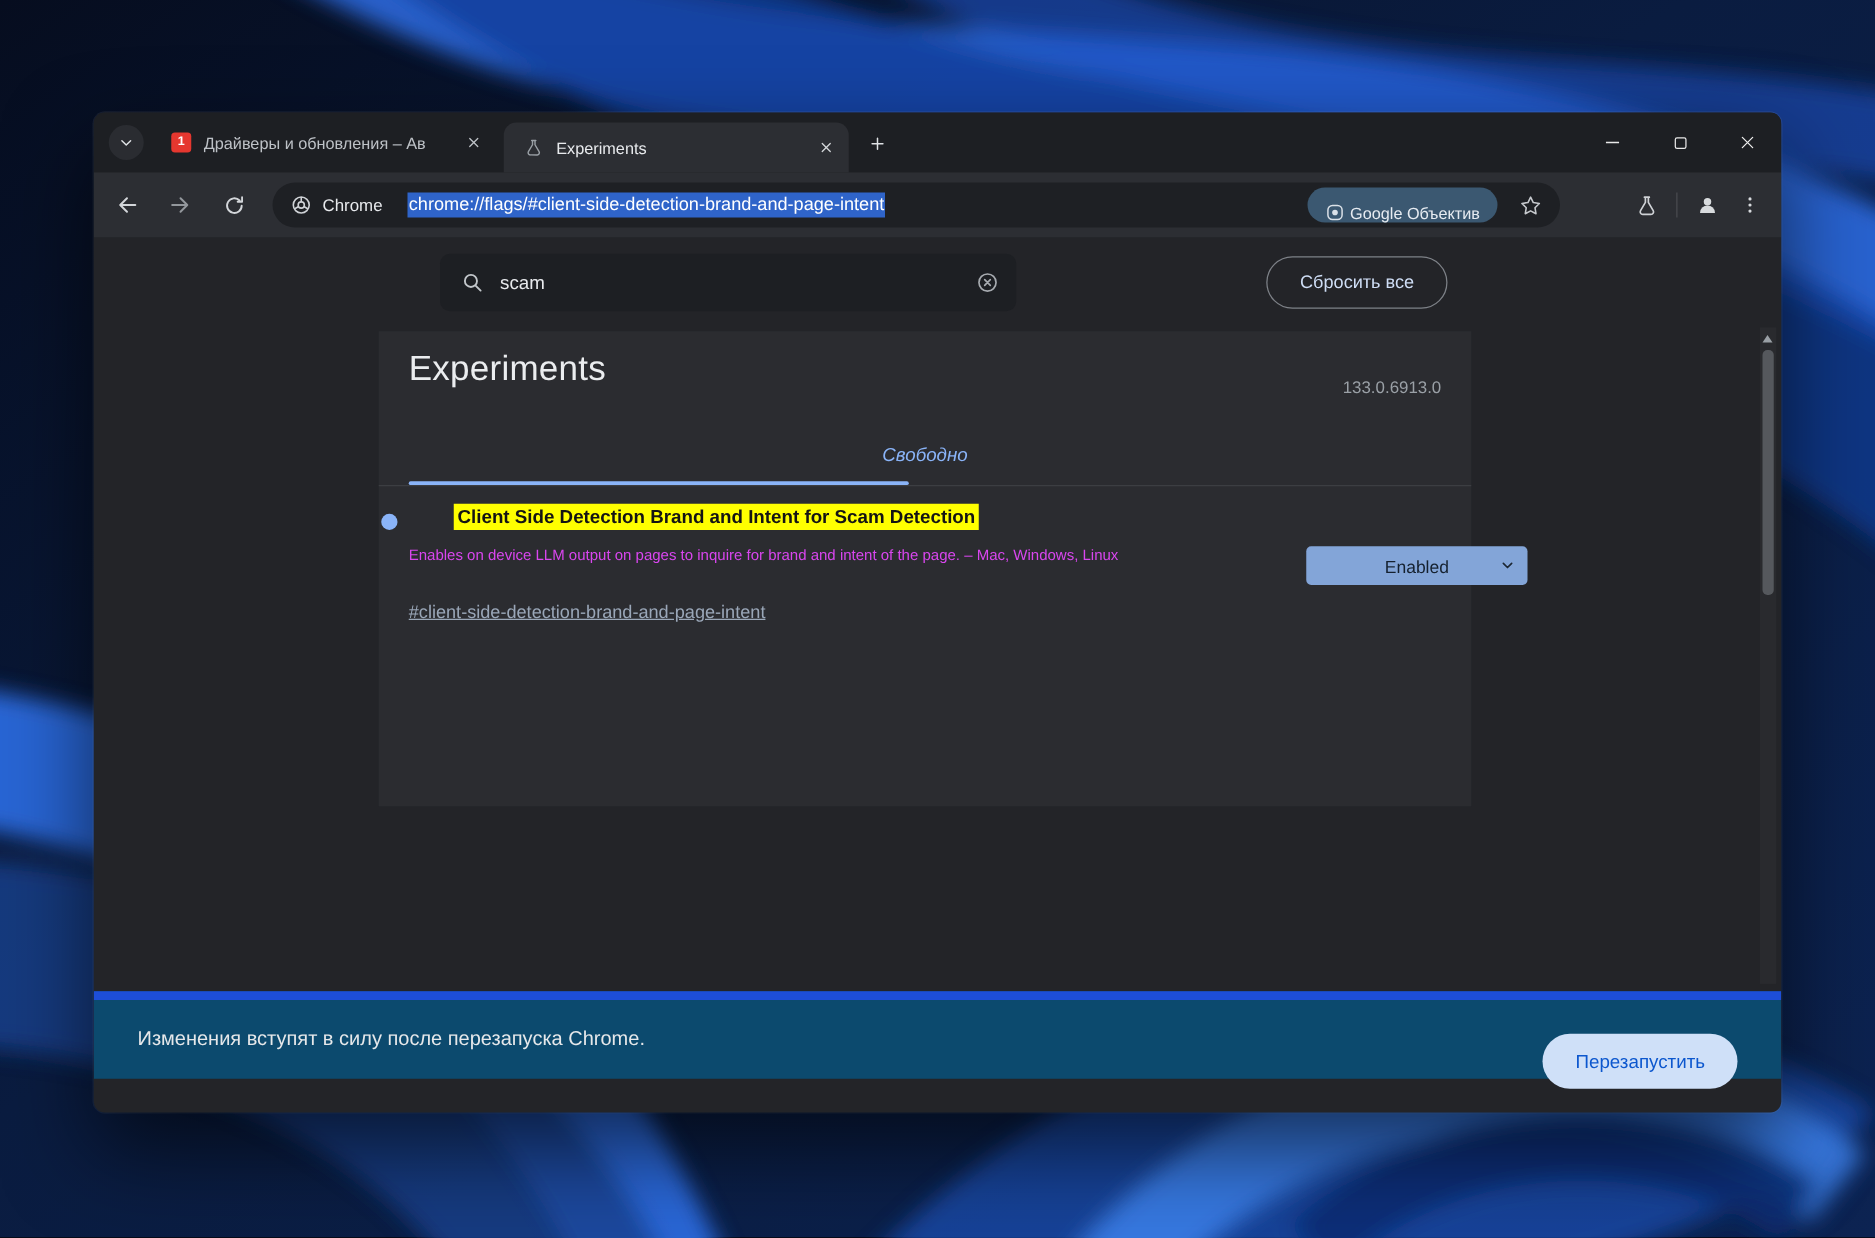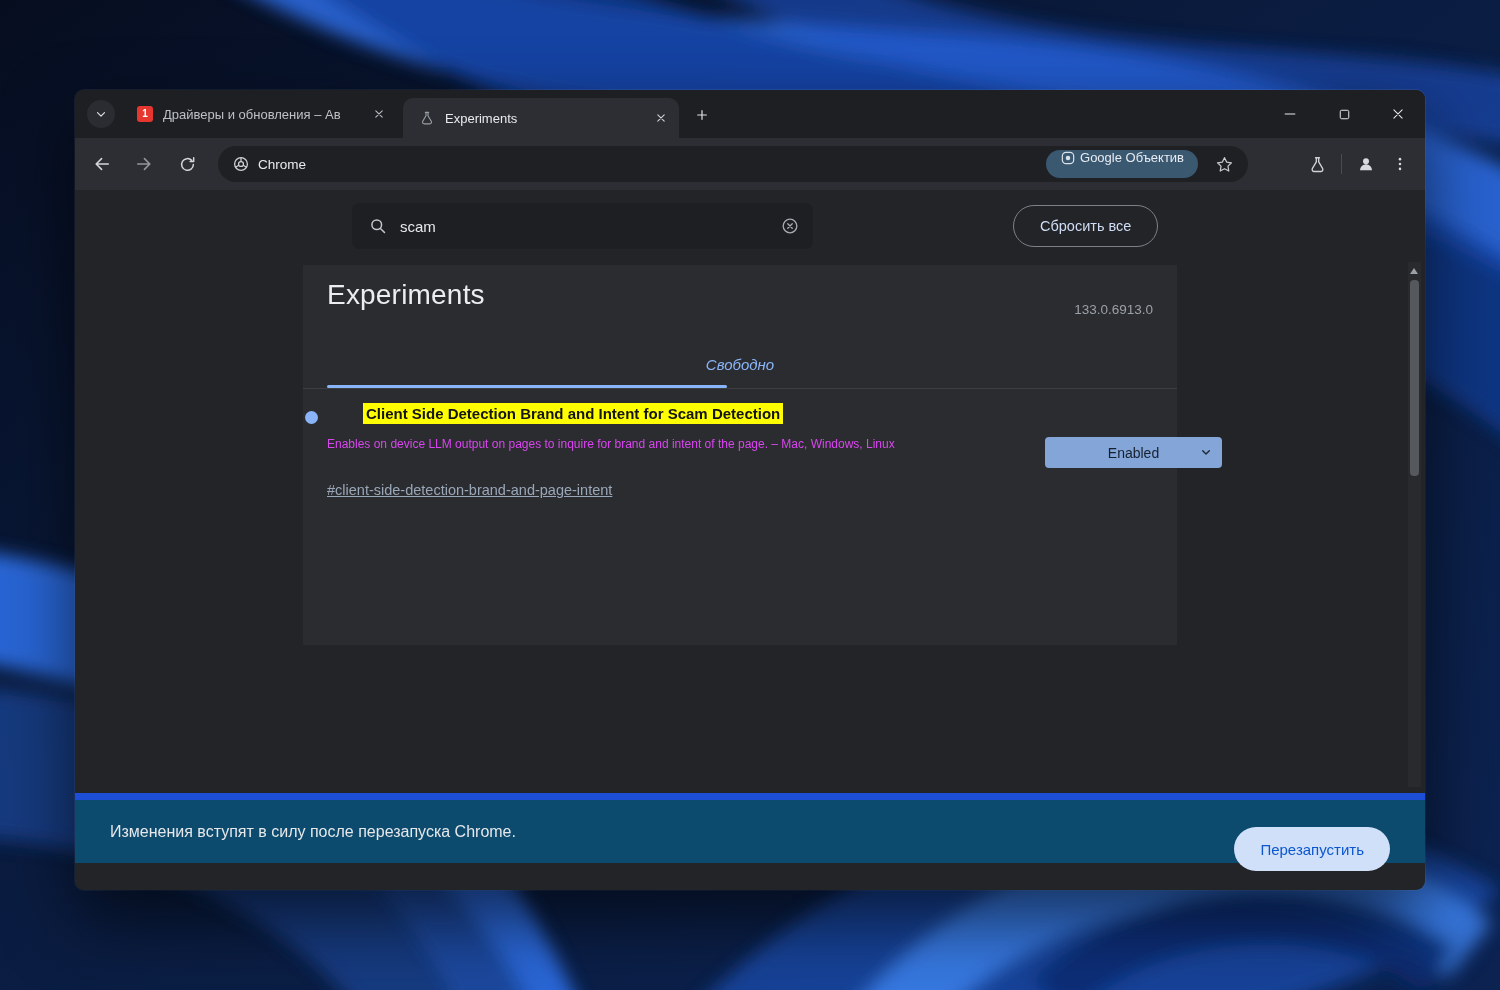--- a/index.html
+++ b/index.html
@@ -37,21 +37,21 @@
   .toolbar { position:relative; height:52px; background:#2c2e33; display:flex; align-items:center; }
   .navbtn { position:absolute; top:9px; width:34px; height:34px; border:none; background:transparent; border-radius:50%;
     display:flex; align-items:center; justify-content:center; cursor:pointer; }
   .nav-back { left:10px; } .nav-fwd { left:52px; } .nav-reload { left:95px; }
   .omnibox { position:absolute; left:143px; top:8px; width:1030px; height:36px; border-radius:18px;
     background:#1e2024; display:flex; align-items:center; padding:0 10px 0 14px; cursor:text; }
   .site-chip-label { margin-left:8px; font-size:13.5px; font-weight:500; color:#e8eaed; }
   .urltext { margin-left:20px; font-size:14.5px; color:#ffffff; white-space:nowrap; }
   .urltext .sel { background:#2f64c9; padding:2px 1px; }
   .omni-spacer { flex:1; }
-  .lens-chip { height:28px; border-radius:14px; background:#3b5871; border:none; display:flex; align-items:flex-start;
+  .lens-chip { height:28px; border-radius:14px; background:#3b5871; border:none; display:flex; align-items:flex-end;
     gap:4px; padding:0 14px; cursor:pointer; }
   .lens-chip span { font-size:13px; color:#e6ebf1; white-space:nowrap; }
   .starbtn { margin-left:12px; width:28px; height:28px; border:none; background:transparent;
     display:flex; align-items:center; justify-content:center; cursor:pointer; }
   .tool-right { position:absolute; right:8px; top:0; height:52px; display:flex; align-items:center; }
   .toolbtn { width:34px; height:34px; border:none; background:transparent; border-radius:50%;
     display:flex; align-items:center; justify-content:center; cursor:pointer; }
   .tool-sep { width:1px; height:20px; background:#494b50; margin:0 7px; }
 
   
@@ -204,20 +204,21 @@
           </svg>
       </button>
 
       <div class="omnibox">
         <svg width="18" height="18" viewBox="0 0 24 24">
           <circle cx="12" cy="12" r="8.5" fill="none" stroke="#cfd2d6" stroke-width="1.7"></circle>
           <circle cx="12" cy="12" r="3.3" fill="none" stroke="#cfd2d6" stroke-width="1.7"></circle>
           <path d="M19.4 16.3L14.8 13.6M4.6 16.3L9.2 13.6M12 3.5v5.2" stroke="#cfd2d6" stroke-width="1.7"></path>
         </svg>
         <span class="site-chip-label">Chrome</span>
+        <span class="urltext"><span class="sel">chrome://flags/#client-side-detection-brand-and-page-intent</span></span>
         <span class="omni-spacer"></span>
         <button class="lens-chip">
           <svg width="16" height="16" viewBox="0 0 24 24">
               <rect x="3.5" y="3.5" width="17" height="17" rx="5.5" fill="none" stroke="#dbe1e8" stroke-width="1.8"></rect>
               <circle cx="12" cy="12" r="3.4" fill="#dbe1e8"></circle>
             </svg>
           <span>Google Объектив</span>
         </button>
         <button class="starbtn">
           <svg width="19" height="19" viewBox="0 0 24 24">

